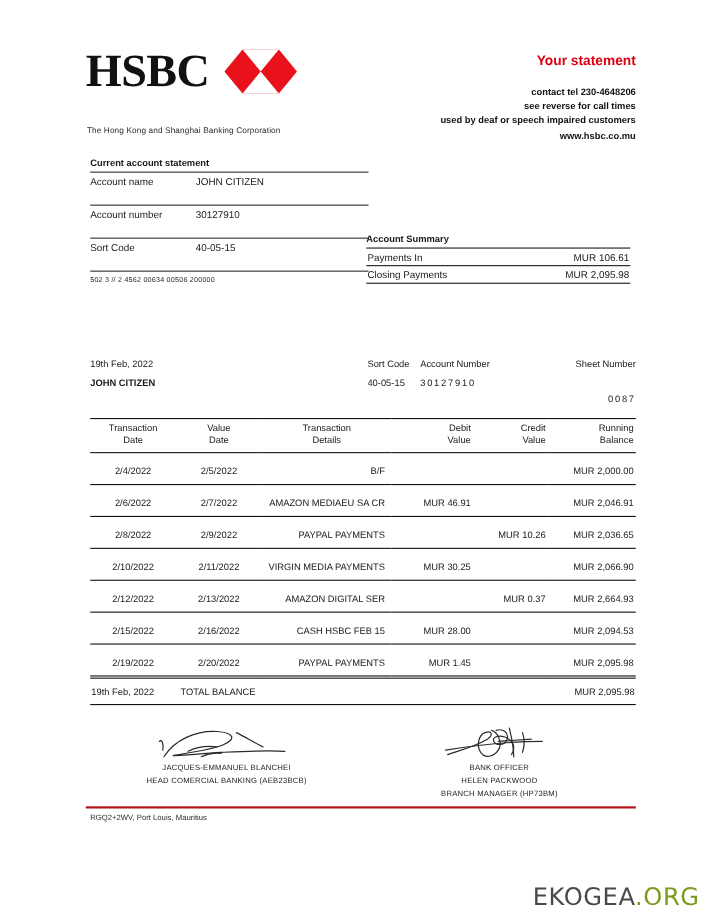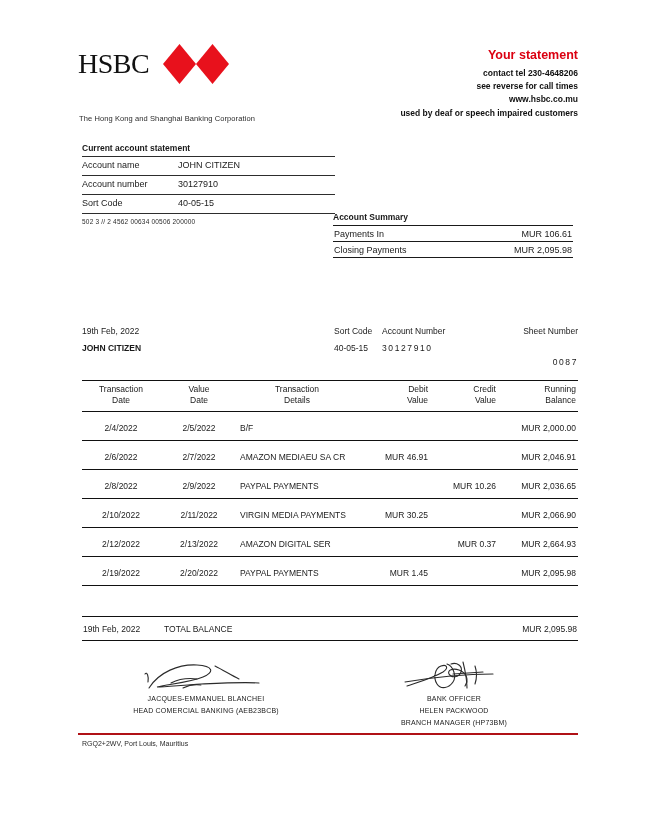--- a/index.html
+++ b/index.html
@@ -33,22 +33,22 @@
   .brand {
     position: absolute;
     top: 0;
     left: 0;
     display: flex;
     align-items: center;
   }
 
   .brand-word {
     font-family: "Liberation Serif", serif;
-    font-size: 28px;
-    font-weight: 400;
+    font-size: 42px;
+    font-weight: 700;
     letter-spacing: -0.5px;
     color: #111;
     line-height: 1;
   }
 
   .brand-hex {
     margin-left: 14px;
     display: block;
   }
 
@@ -66,21 +66,21 @@
     position: absolute;
     top: 4px;
     right: 0;
     text-align: right;
   }
 
   .your-statement {
     color: #db0011;
     font-weight: bold;
     font-size: 12.5px;
-    margin-bottom: 5px;
+    margin-bottom: 15px;
   }
 
   .hdr-line {
     font-size: 8.5px;
     font-weight: bold;
     color: #111;
     line-height: 1.55;
     white-space: nowrap;
   }
 
@@ -95,21 +95,21 @@
   .acct-title {
     font-size: 8.5px;
     font-weight: bold;
     padding-bottom: 3px;
     border-bottom: 1.2px solid #2d2d2d;
   }
 
   .acct-row {
     display: flex;
     font-size: 9px;
-    padding: 3px 0 5px 0;
+    padding: 3px 0 16px 0;
     border-bottom: 1.2px solid #2d2d2d;
   }
 
   .acct-row .k { width: 96px; flex: none; }
   .acct-row .v { flex: 1; }
 
   .acct-ref {
     font-size: 6.5px;
     padding-top: 4px;
     color: #2b2b2b;
@@ -202,21 +202,21 @@
   }
 
   .txn tbody td {
     padding: 11px 2px 7px 2px;
     border-bottom: 1.6px solid #111;
     white-space: nowrap;
   }
 
   .c-tdate  { width: 78px;  text-align: center; }
   .c-vdate  { width: 78px;  text-align: center; }
-  .c-det    { text-align: left; padding-right: 6px !important; }
+  .c-det    { text-align: right; padding-right: 6px !important; }
   .c-debit  { width: 74px;  text-align: right; }
   .c-credit { width: 68px;  text-align: right; }
   .c-bal    { width: 80px;  text-align: right; }
 
   .txn thead th.c-det { text-align: center; padding-right: 2px !important; }
 
   
   .total {
     position: absolute;
     top: 616px;
@@ -298,22 +298,22 @@
         <polygon points="16.5,40 49.5,40 33,20" fill="#ffffff"></polygon>
       </svg>
     </div>
 
     <div class="brand-sub">The Hong Kong and Shanghai Banking Corporation</div>
 
     <div class="header-right">
       <div class="your-statement">Your statement</div>
       <div class="hdr-line">contact tel  230-4648206</div>
       <div class="hdr-line">see reverse for call times</div>
+      <div class="hdr-line">used by deaf or speech impaired customers</div>
       <div class="hdr-line">www.hsbc.co.mu</div>
-      <div class="hdr-line">used by deaf or speech impaired customers</div>
     </div>
   </div>
 
   <div class="acct-block">
     <div class="acct-title">Current account statement</div>
 
     <div class="acct-row">
       <span class="k">Account name</span>
       <span class="v">JOHN CITIZEN</span>
     </div>
@@ -436,20 +436,28 @@
 
         <tr>
           <td class="c-tdate">2/12/2022</td>
           <td class="c-vdate">2/13/2022</td>
           <td class="c-det">AMAZON DIGITAL SER</td>
           <td class="c-debit"></td>
           <td class="c-credit">MUR 0.37</td>
           <td class="c-bal">MUR 2,664.93</td>
         </tr>
 
+        <tr>
+          <td class="c-tdate">2/15/2022</td>
+          <td class="c-vdate">2/16/2022</td>
+          <td class="c-det">CASH HSBC FEB 15</td>
+          <td class="c-debit">MUR 28.00</td>
+          <td class="c-credit"></td>
+          <td class="c-bal">MUR 2,094.53</td>
+        </tr>
 
         <tr>
           <td class="c-tdate">2/19/2022</td>
           <td class="c-vdate">2/20/2022</td>
           <td class="c-det">PAYPAL PAYMENTS</td>
           <td class="c-debit">MUR 1.45</td>
           <td class="c-credit"></td>
           <td class="c-bal">MUR 2,095.98</td>
         </tr>
 
@@ -496,14 +504,17 @@
       </div>
       <div class="sig-name">BANK OFFICER</div>
       <div class="sig-role">HELEN PACKWOOD</div>
       <div class="sig-role2">BRANCH MANAGER (HP73BM)</div>
     </div>
   </div>
 
   <div class="foot-rule"></div>
   <div class="foot-addr">RGQ2+2WV, Port Louis, Mauritius</div>
 
+  <div class="watermark">
+    <span class="wm-a">EKOGEA</span><span class="wm-b">.ORG</span>
+  </div>
 
 </div>
 
 </body></html>

